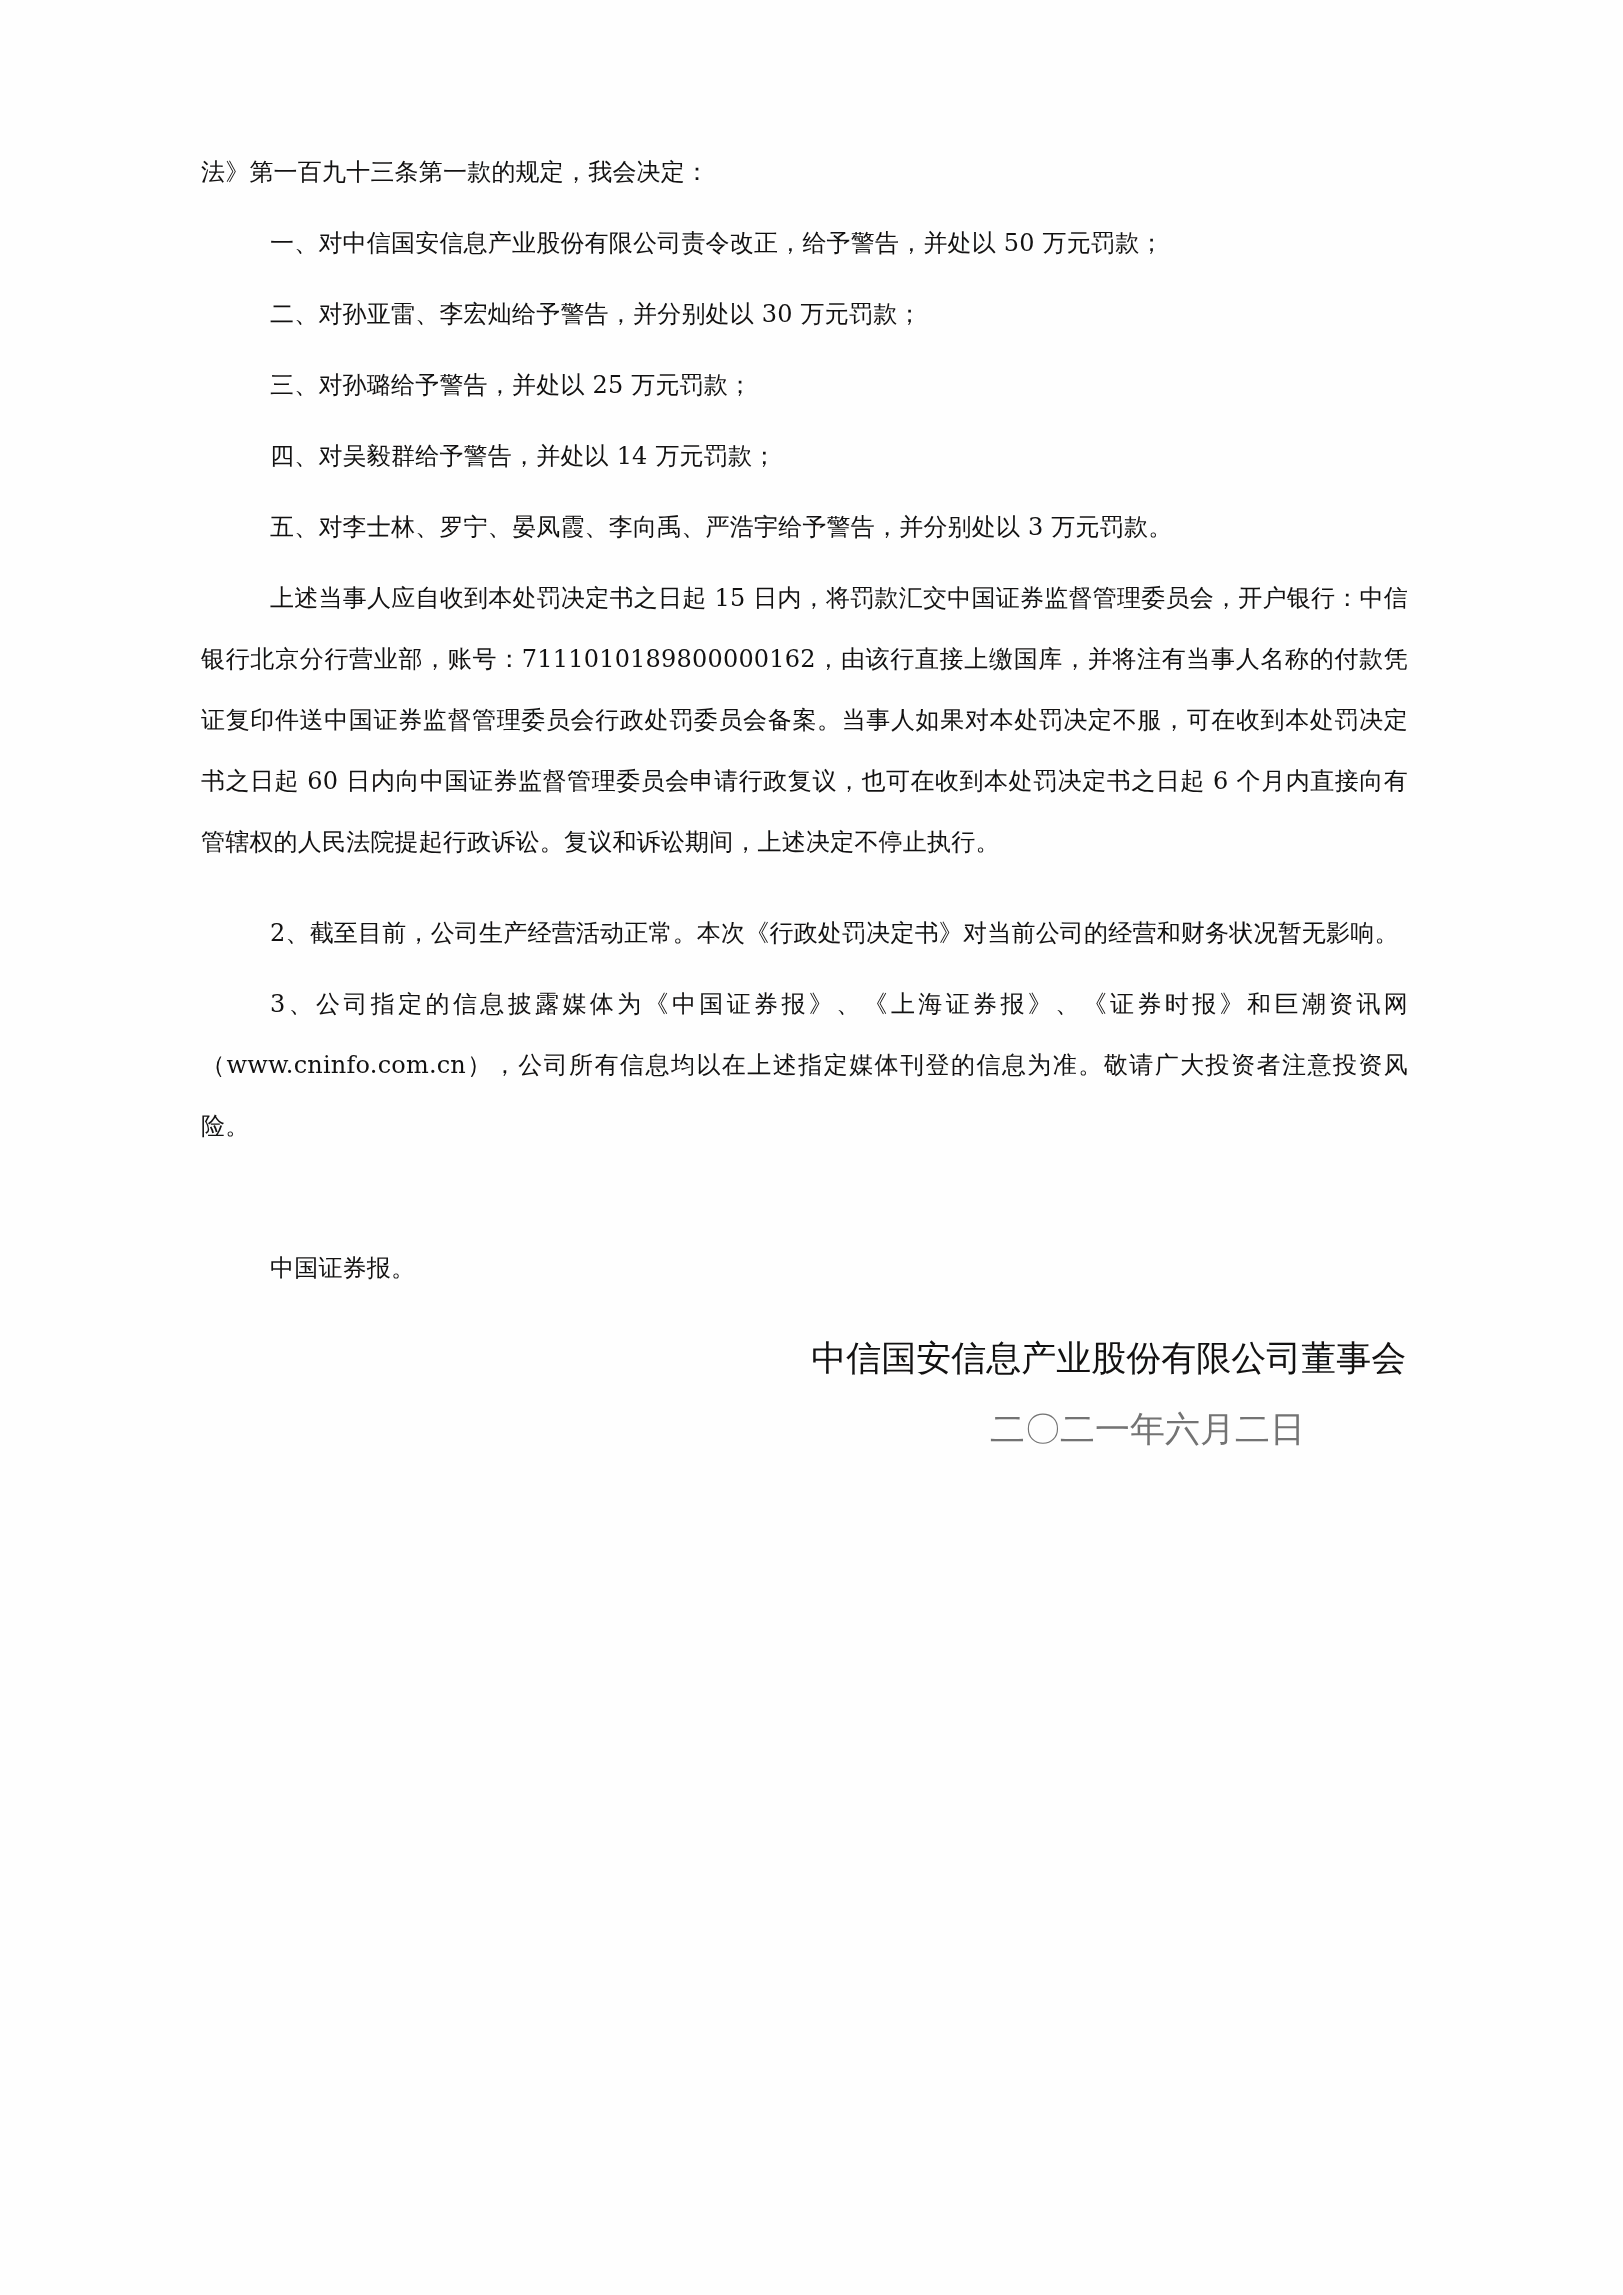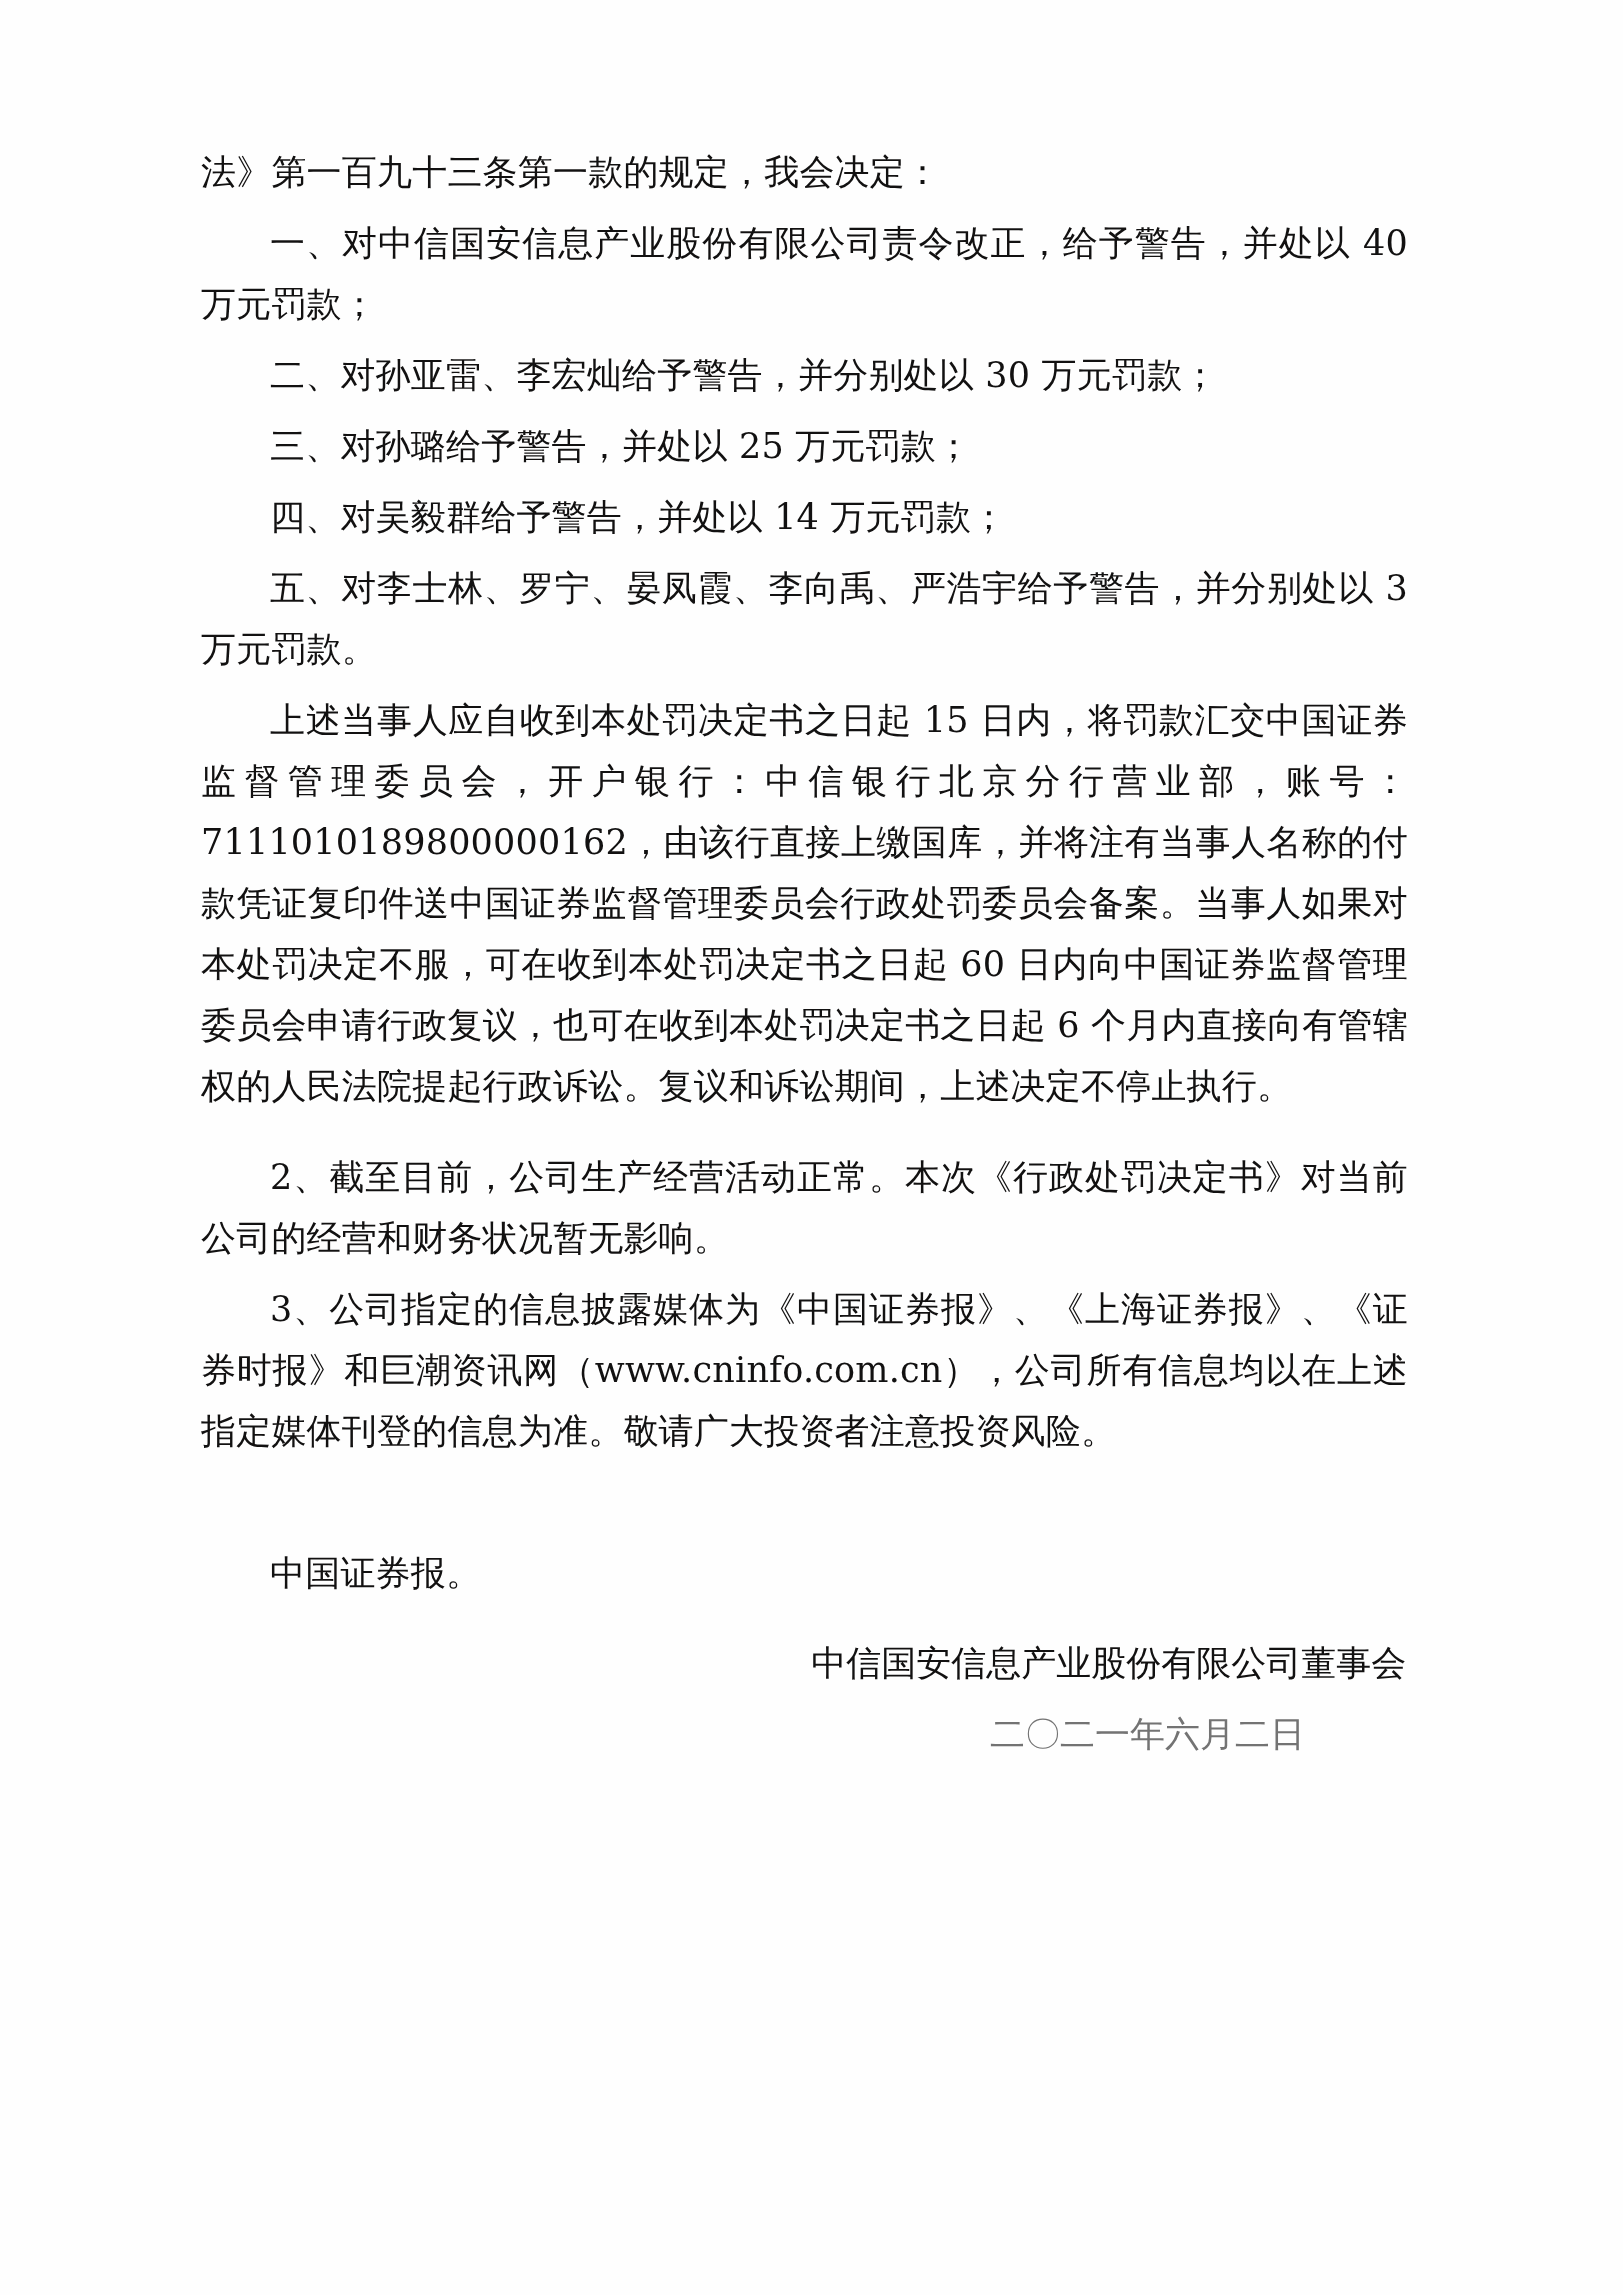--- a/index.html
+++ b/index.html
@@ -24,21 +24,21 @@
     background: #fefefe;
   }
   .content {
     position: absolute;
     left: 201px;
     top: 142px;
     width: 1207px;
   }
   p.para {
     margin: 0;
-    font-size: 35px;
+    font-size: 24px;
     line-height: 61px;
     text-align: justify;
     text-justify: inter-ideograph;
     letter-spacing: 0.2px;
     font-weight: 400;
     color: #121111;
   }
   p.indent {
     text-indent: 69px;
   }
@@ -75,21 +75,21 @@
 </head>
 <body>
 
 <div class="page">
   <div class="content">
 
     <p class="para">法》第一百九十三条第一款的规定，我会决定：</p>
 
     <div class="gap-sm"></div>
 
-    <p class="para indent">一、对中信国安信息产业股份有限公司责令改正，给予警告，并处以 40 万元罚款；</p>
+    <p class="para indent">一、对中信国安信息产业股份有限公司责令改正，给予警告，并处以 50 万元罚款；</p>
 
     <div class="gap-sm"></div>
 
     <p class="para indent">二、对孙亚雷、李宏灿给予警告，并分别处以 30 万元罚款；</p>
 
     <div class="gap-sm"></div>
 
     <p class="para indent">三、对孙璐给予警告，并处以 25 万元罚款；</p>
 
     <div class="gap-sm"></div>

